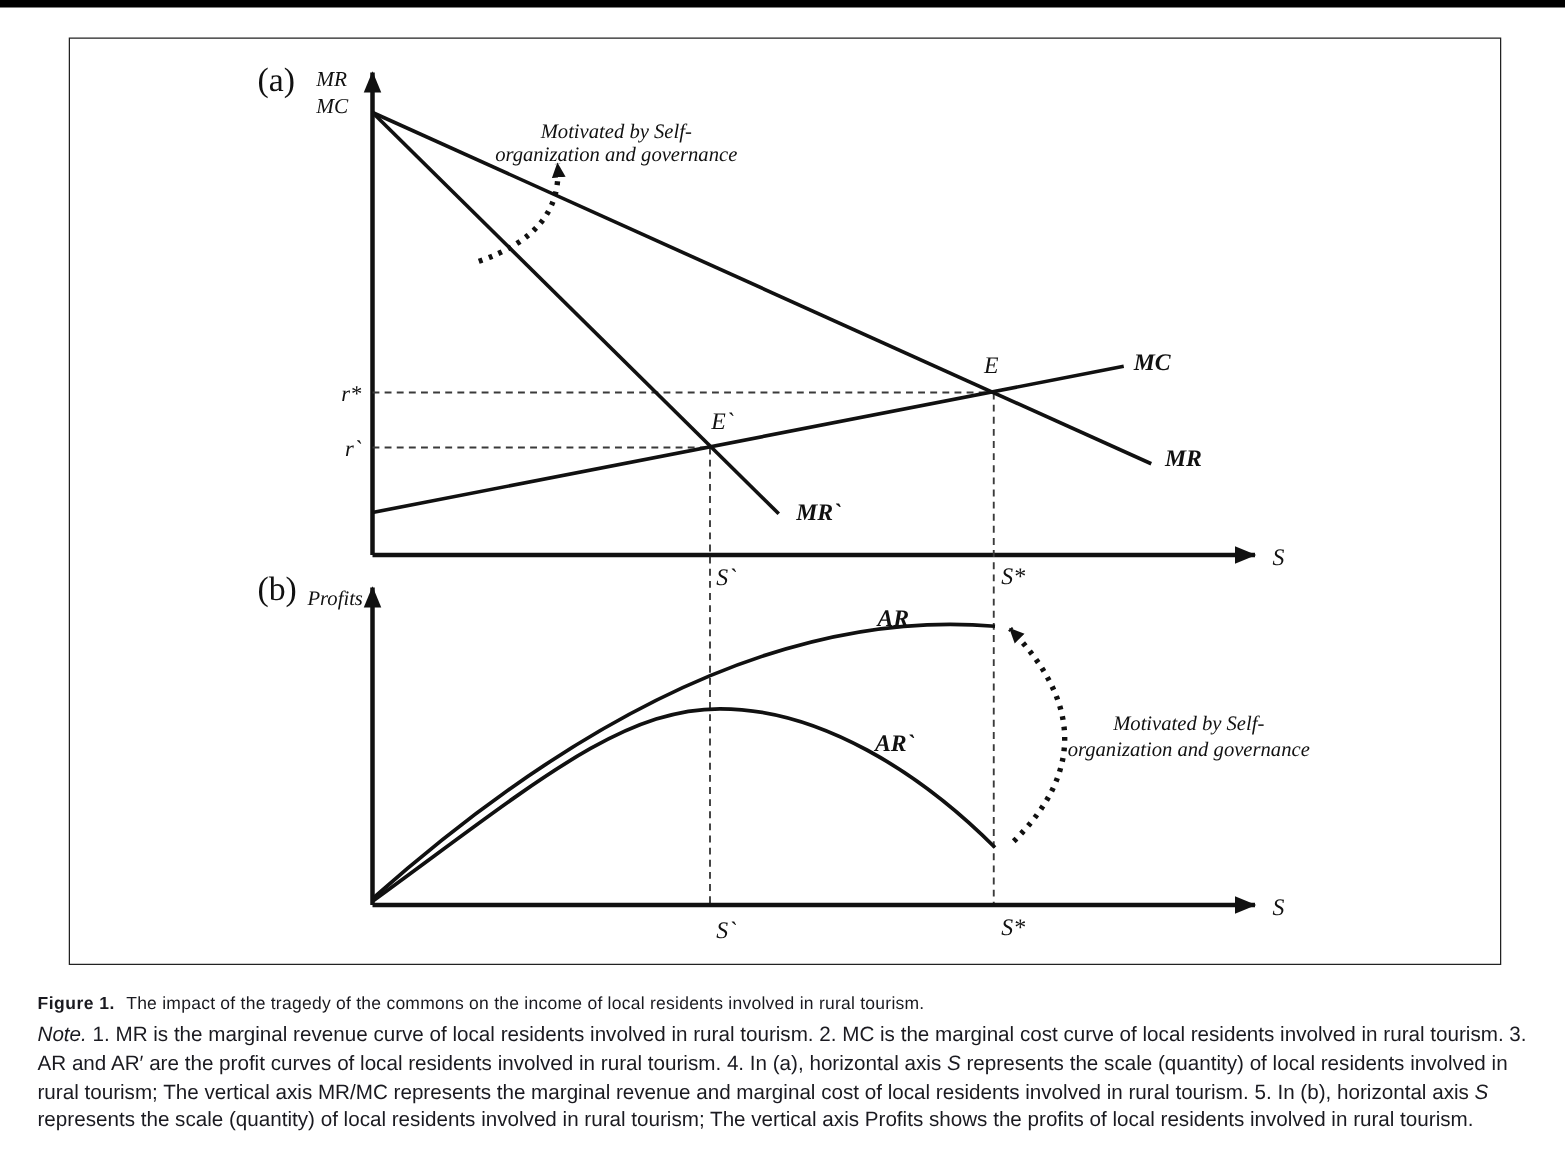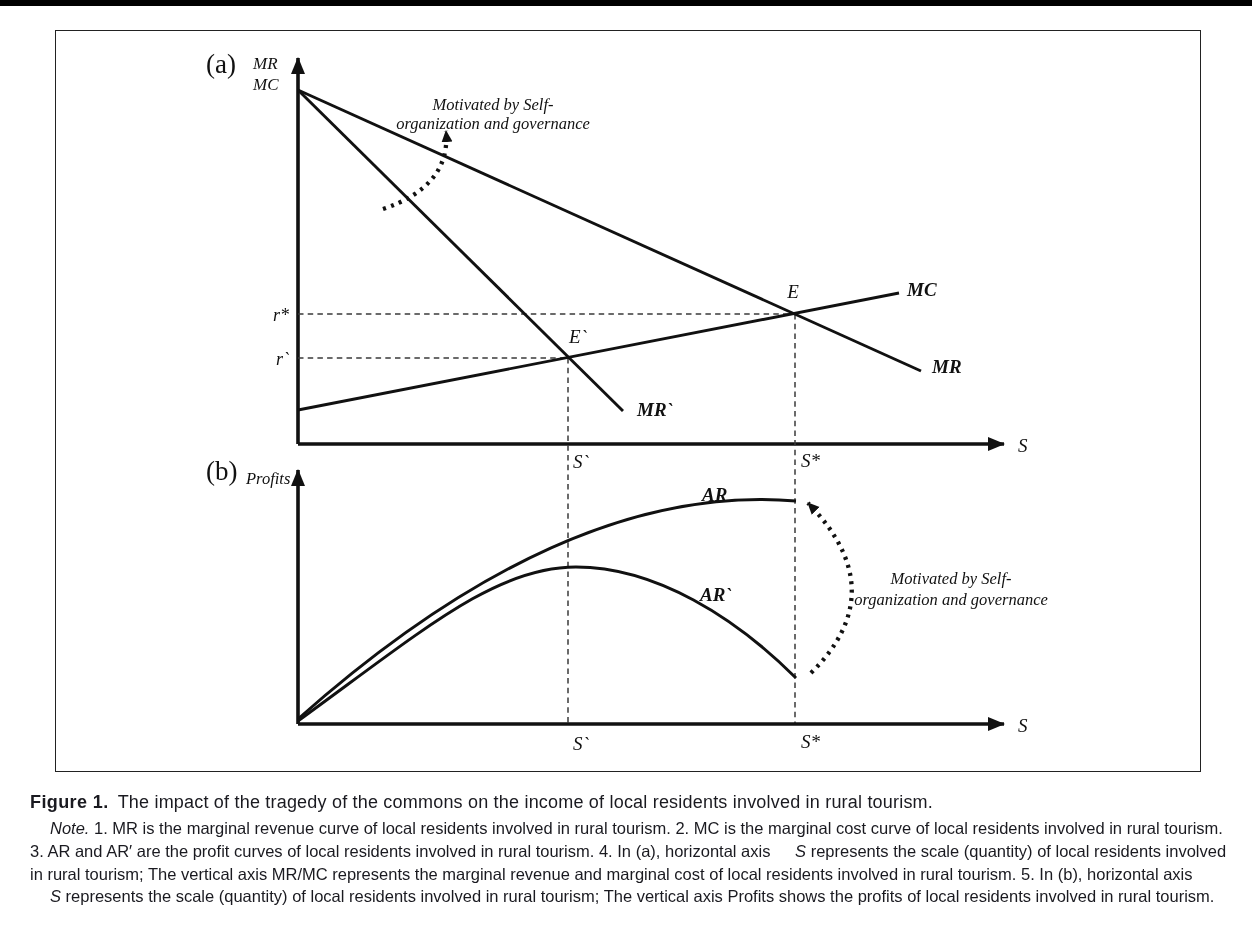--- a/index.html
+++ b/index.html
@@ -20,24 +20,24 @@
   .tag{font-size:27px;}
   .axlab{font-size:17px;font-style:italic;}
   .axlab2{font-size:16.5px;font-style:italic;}
   .ital{font-size:19px;font-style:italic;}
   .rlab{font-size:18px;font-style:italic;}
   .blab{font-size:19px;font-style:italic;font-weight:bold;}
   .ann{font-size:16.5px;font-style:italic;text-anchor:middle;}
 
   
   .caption{position:absolute;left:30px;top:790px;width:1198px;}
-  .cap-title{margin:0 0 3px 0;font-size:18px;line-height:24px;letter-spacing:.2px;}
+  .cap-title{margin:0 0 3px 0;font-size:14px;line-height:24px;letter-spacing:.2px;}
   .cap-title b{font-weight:700;margin-right:9px;letter-spacing:.4px;}
   .cap-note{margin:0;font-size:16.5px;line-height:22.8px;}
-  .cap-note em{margin-left:20px;}
+  .cap-note em{}
 </style>
 </head>
 <body>
 
 <div class="page">
   <div class="top-edge"></div>
 
   <div class="figure-frame">
     <svg width="1142" height="738" viewBox="0 0 1142 738">
       <defs>

